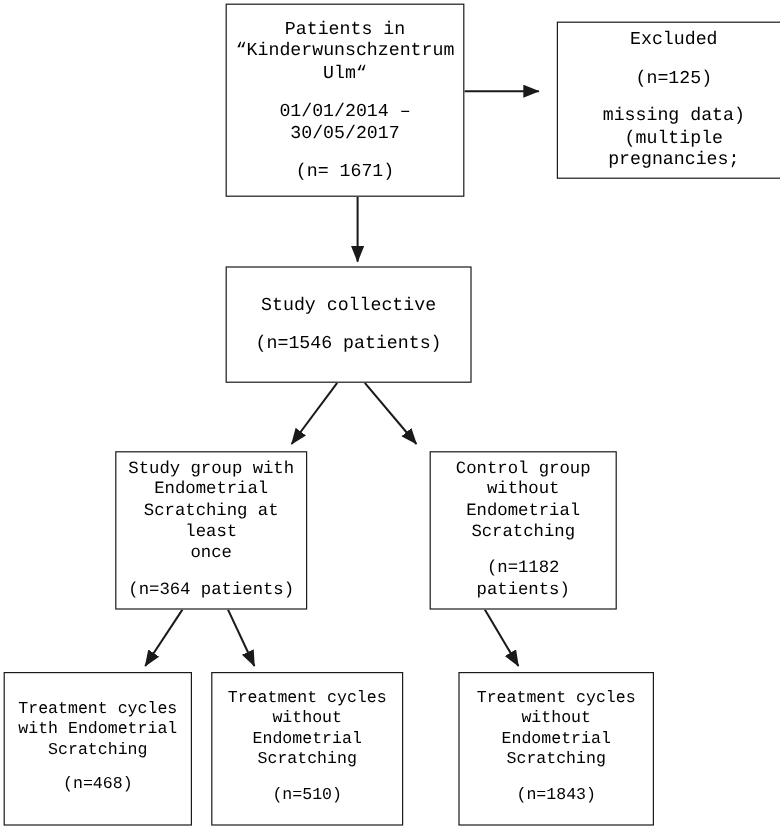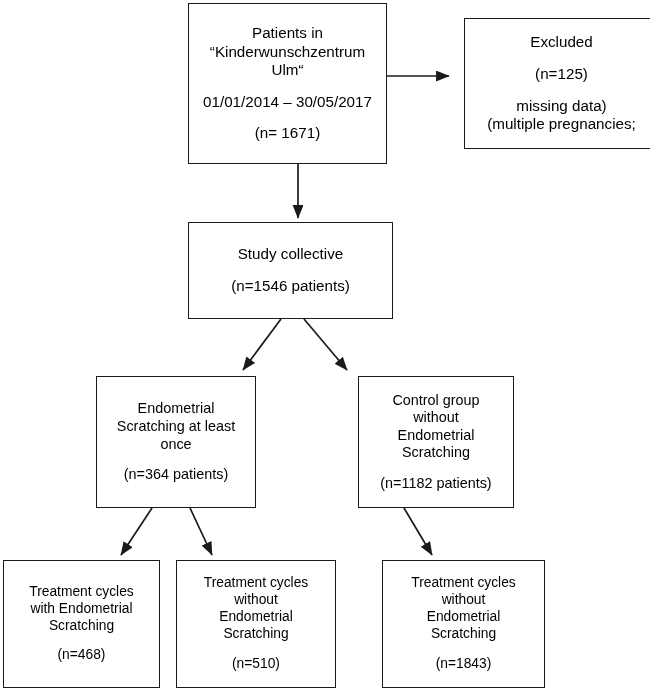--- a/index.html
+++ b/index.html
@@ -5,21 +5,21 @@
   html, body {
     margin: 0;
     padding: 0;
     background: #ffffff;
   }
   #canvas {
     position: relative;
     width: 650px;
     height: 692px;
     background: #ffffff;
-    font-family: Liberation Sans, sans-serif;
+    font-family: Liberation Mono, monospace;
     overflow: hidden;
   }
   svg#connectors {
     position: absolute;
     left: 0;
     top: 0;
     width: 650px;
     height: 692px;
     pointer-events: none;
   }
@@ -92,20 +92,21 @@
     <span class="para t15">(multiple pregnancies;</span>
   </div>
 
   <div class="node" style="left:188px; top:222px; width:205px; height:97px;">
     <span class="para t15">Study collective</span>
     <span class="gap-md"></span>
     <span class="para t15">(n=1546 patients)</span>
   </div>
 
   <div class="node" style="left:96px; top:376px; width:160px; height:132px;">
+    <span class="para t14">Study group with</span>
     <span class="para t14">Endometrial</span>
     <span class="para t14">Scratching at least</span>
     <span class="para t14">once</span>
     <span class="gap-md"></span>
     <span class="para t14">(n=364 patients)</span>
   </div>
 
   <div class="node" style="left:334px; top:376px; width:156px; height:132px;margin-left:24px;">
     <span class="para t14">Control group</span>
     <span class="para t14">without</span>

